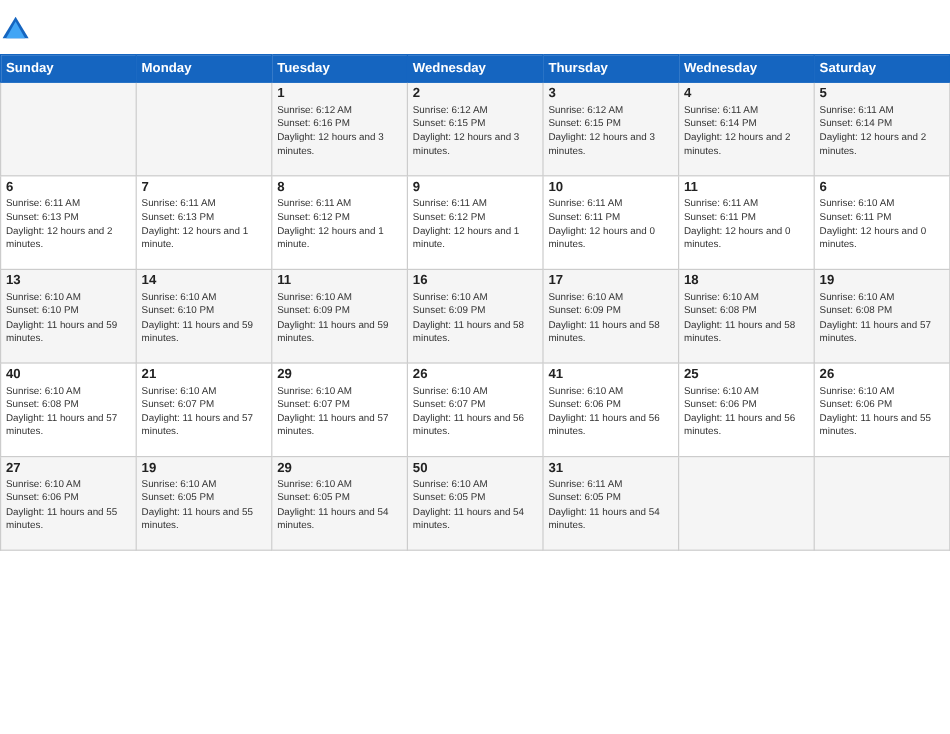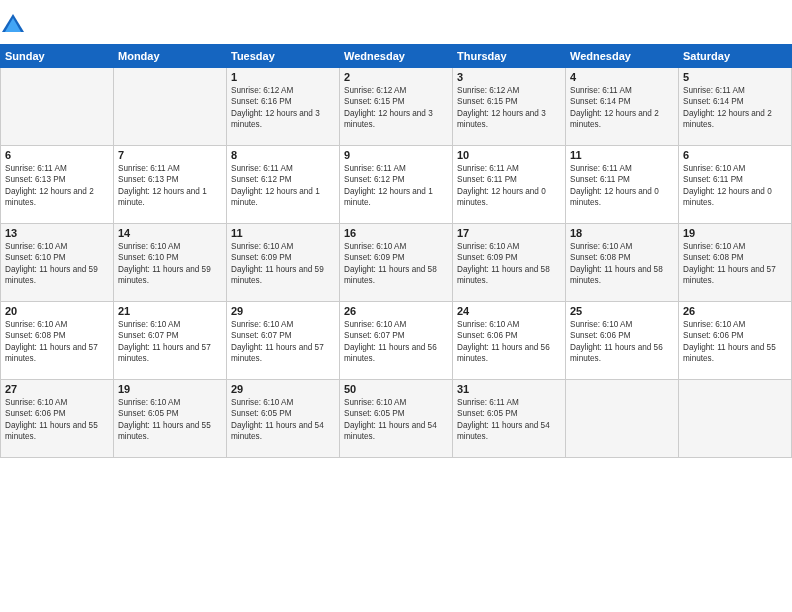--- a/index.html
+++ b/index.html
@@ -202,37 +202,37 @@
             <span class="cell-day">18</span>
             <div class="cell-info">Sunrise: 6:10 AM<br>Sunset: 6:08 PM<br>Daylight: 11 hours and 58 minutes.</div>
           </td>
           <td>
             <span class="cell-day">19</span>
             <div class="cell-info">Sunrise: 6:10 AM<br>Sunset: 6:08 PM<br>Daylight: 11 hours and 57 minutes.</div>
           </td>
         </tr>
         <tr>
           <td>
-            <span class="cell-day">20</span>
+            <span class="cell-day">40</span>
             <div class="cell-info">Sunrise: 6:10 AM<br>Sunset: 6:08 PM<br>Daylight: 11 hours and 57 minutes.</div>
           </td>
           <td>
             <span class="cell-day">21</span>
             <div class="cell-info">Sunrise: 6:10 AM<br>Sunset: 6:07 PM<br>Daylight: 11 hours and 57 minutes.</div>
           </td>
           <td>
             <span class="cell-day">29</span>
             <div class="cell-info">Sunrise: 6:10 AM<br>Sunset: 6:07 PM<br>Daylight: 11 hours and 57 minutes.</div>
           </td>
           <td>
             <span class="cell-day">26</span>
             <div class="cell-info">Sunrise: 6:10 AM<br>Sunset: 6:07 PM<br>Daylight: 11 hours and 56 minutes.</div>
           </td>
           <td>
-            <span class="cell-day">24</span>
+            <span class="cell-day">41</span>
             <div class="cell-info">Sunrise: 6:10 AM<br>Sunset: 6:06 PM<br>Daylight: 11 hours and 56 minutes.</div>
           </td>
           <td>
             <span class="cell-day">25</span>
             <div class="cell-info">Sunrise: 6:10 AM<br>Sunset: 6:06 PM<br>Daylight: 11 hours and 56 minutes.</div>
           </td>
           <td>
             <span class="cell-day">26</span>
             <div class="cell-info">Sunrise: 6:10 AM<br>Sunset: 6:06 PM<br>Daylight: 11 hours and 55 minutes.</div>
           </td>

